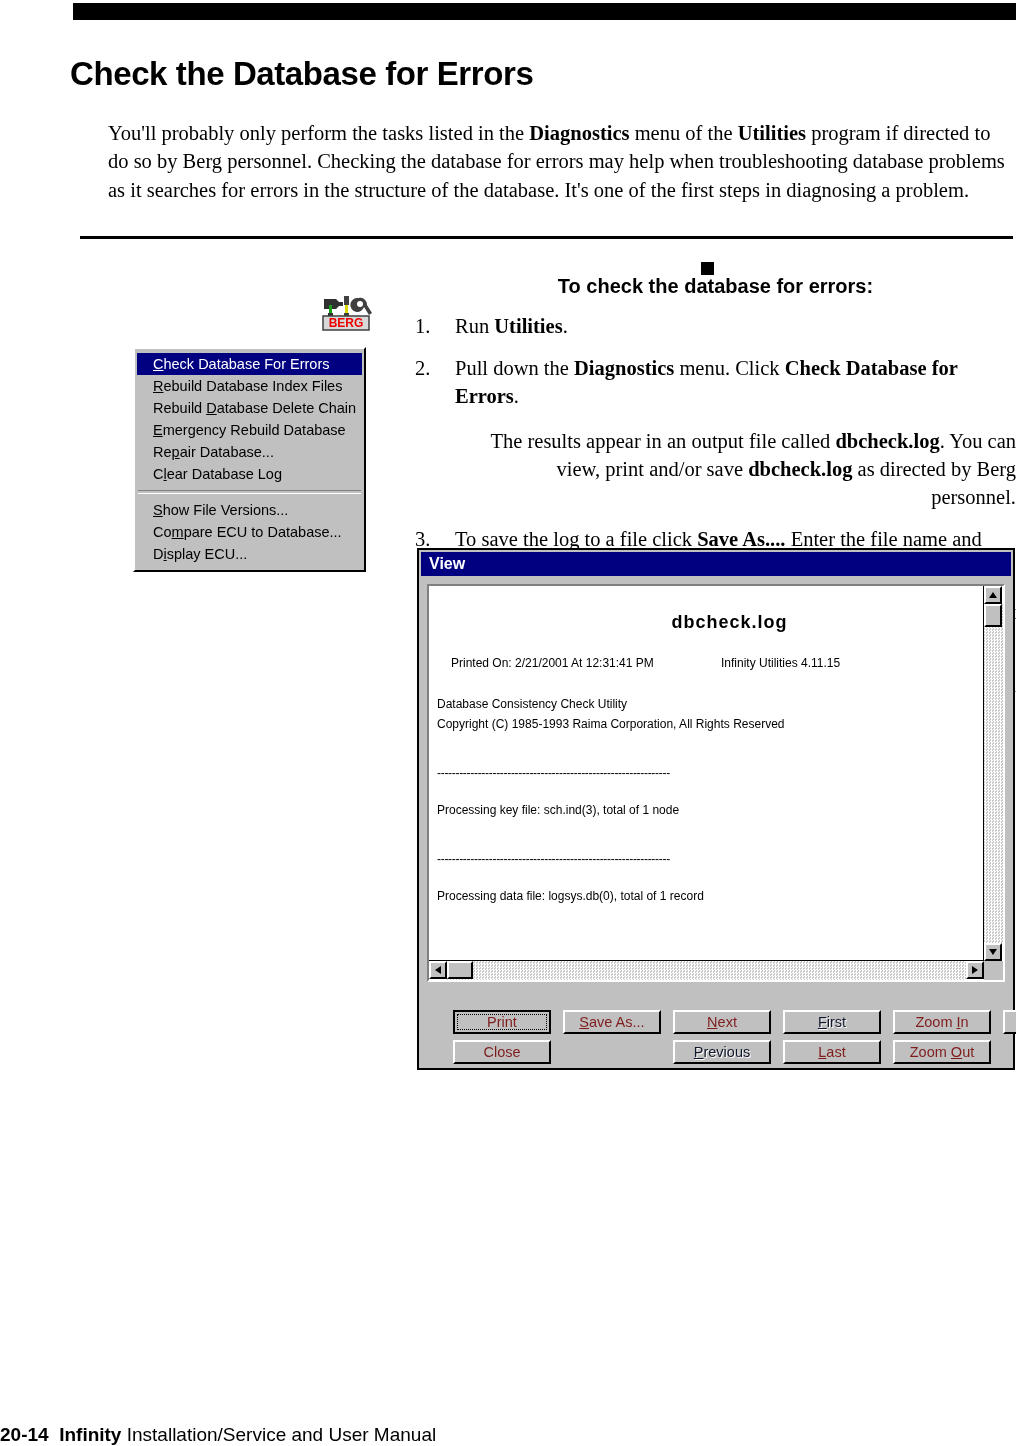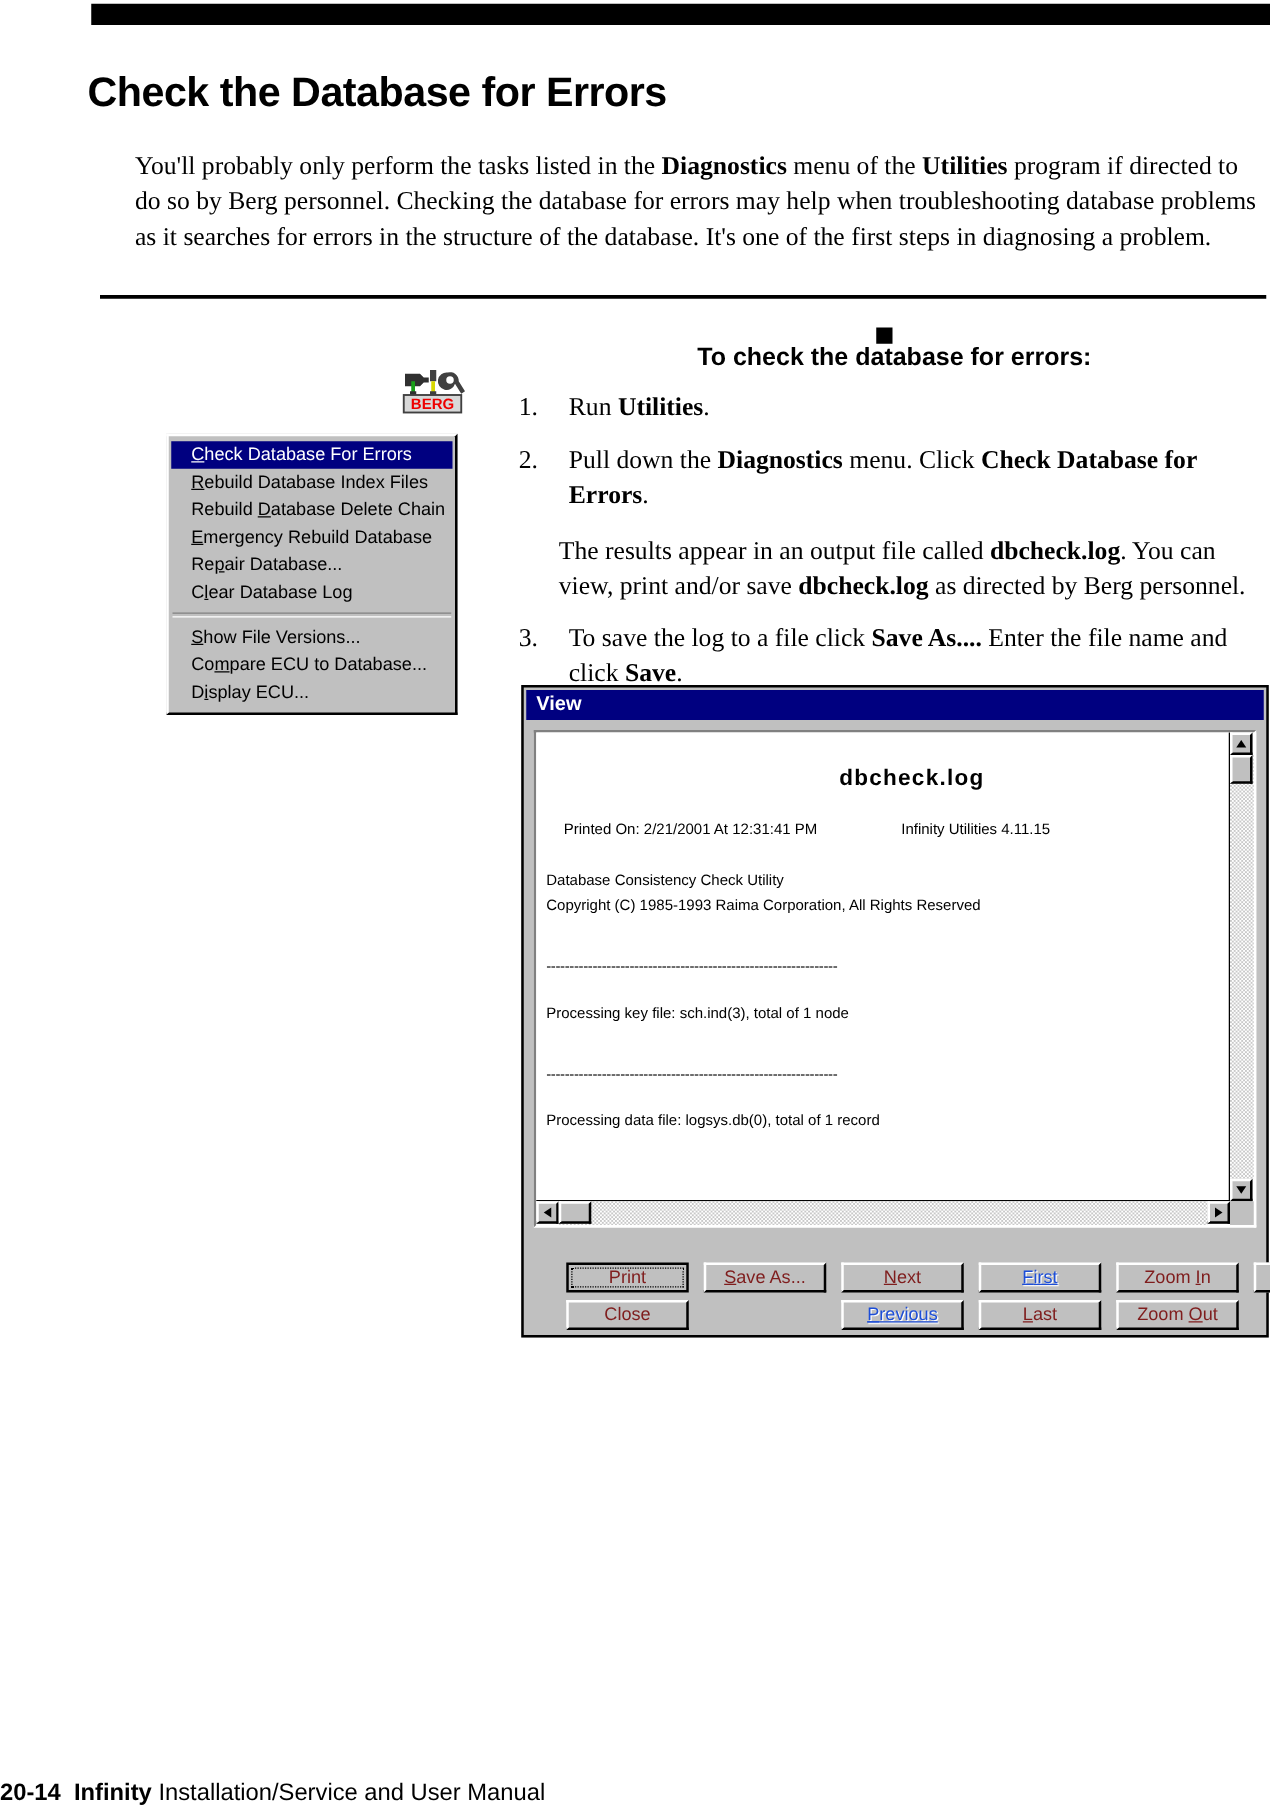--- a/index.html
+++ b/index.html
@@ -125,24 +125,25 @@
   }
   .step {
     display: flex;
     font-size: 20.5px;
     line-height: 28px;
     margin-top: 14px;
   }
   .step-num { width: 40px; flex: 0 0 40px; }
   .step-body { flex: 1 1 auto; }
   .step-sub {
-    margin-left: 32px;
+    margin-left: 60px;
     font-size: 20.5px;
     line-height: 28px;
     margin-top: 17px;
+    text-align: right;
   }
   .step b { font-weight: bold; }
   .step-sub b { font-weight: bold; }
 
   
   .view-window {
     position: absolute;
     left: 417px;
     top: 548px;
     width: 598px;
@@ -313,21 +314,21 @@
   .btn.default {
     border: 2px solid #000000;
   }
   .btn.default .focus-ring {
     position: absolute;
     left: 2px; right: 2px; top: 2px; bottom: 2px;
     border: 1px dotted #000000;
     box-sizing: border-box;
     display: flex; align-items: center; justify-content: center;
   }
-  .btn.disabled { color: #1d4ed8; text-shadow: 1px 1px 0 #ffffff; text-decoration: underline; }
+  .btn.disabled { color: #0f172a; text-shadow: 1px 1px 0 #ffffff; }
 
   
   .c1 { left: 26px;  width: 98px; }
   .c2 { left: 136px; width: 98px; }
   .c3 { left: 246px; width: 98px; }
   .c4 { left: 356px; width: 98px; }
   .c5 { left: 466px; width: 98px; }
   .c6 { left: 576px; width: 98px; }
   .r1 { top: 0px; }
   .r2 { top: 30px; }

